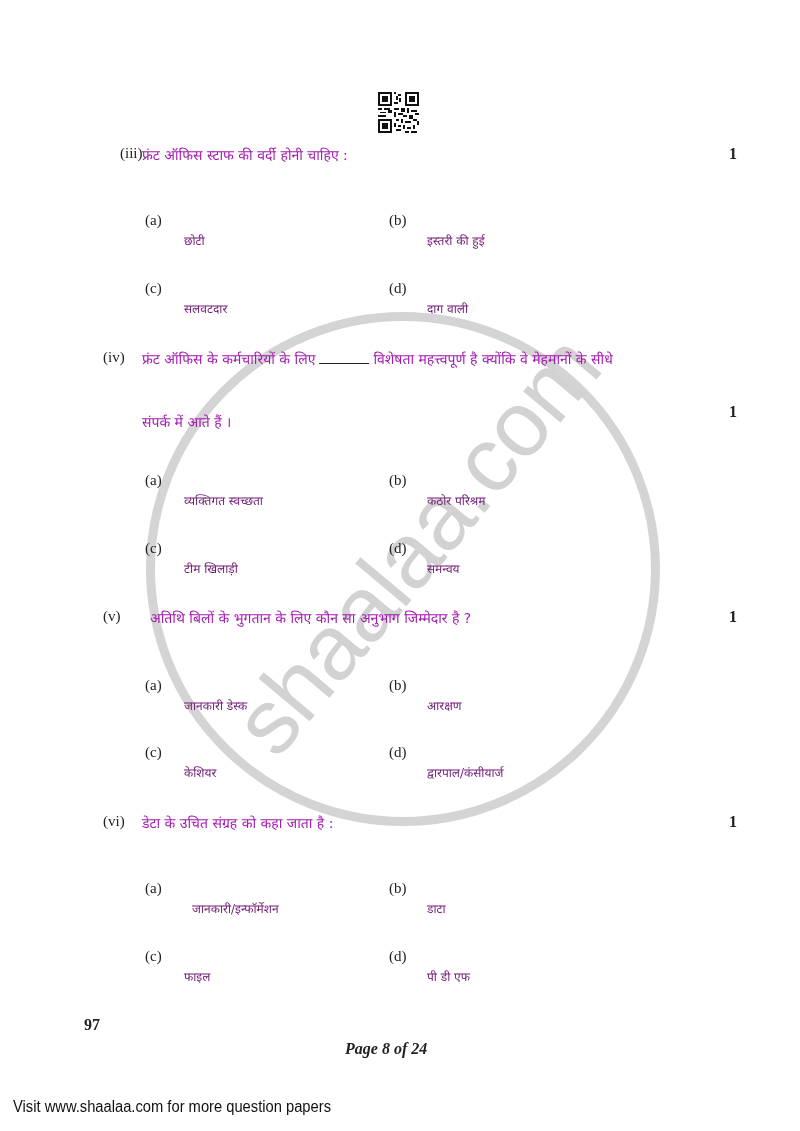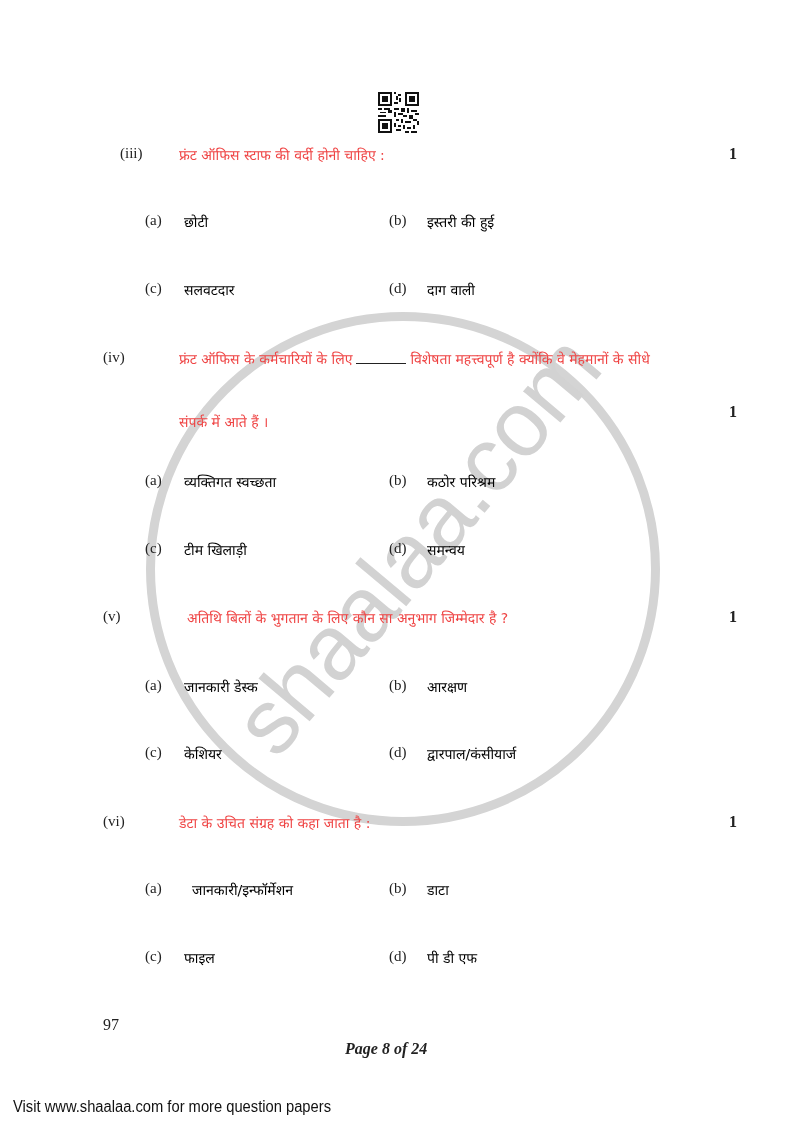--- a/index.html
+++ b/index.html
@@ -6,26 +6,26 @@
   body { width: 800px; height: 1131px; position: relative; overflow: hidden;
          font-family: "DejaVu Serif", "Liberation Serif", serif; color: #1a1a1a; }
   .page { position: absolute; left: 0; top: 0; width: 800px; height: 1131px; }
   .watermark-circle { position: absolute; left: 146px; top: 312px; width: 496px; height: 496px;
          border: 9px solid #d4d4d4; border-radius: 50%; }
   .watermark-text { position: absolute; left: 170px; top: 518px; width: 460px; text-align: center;
          font-family: "Liberation Sans", sans-serif; font-size: 92px; color: #d2d2d2;
          transform: rotate(-50deg); transform-origin: center center; letter-spacing: -1px; line-height: 1; }
   .qr { position: absolute; left: 378px; top: 92px; width: 41px; height: 41px; }
   .qnum { position: absolute; font-family: "Liberation Serif", serif; font-size: 15px; color: #222; }
-  .qtext { position: absolute; font-family: "DejaVu Sans", sans-serif; font-size: 14px; color: #ef4444; white-space: nowrap; margin-left: 37px; }
+  .qtext { position: absolute; font-family: "DejaVu Sans", sans-serif; font-size: 14px; color: #a21caf; white-space: nowrap; }
   .marks { position: absolute; left: 729px; font-family: "Liberation Serif", serif; font-size: 16px; font-weight: bold; color: #222; }
   .optlbl { position: absolute; font-family: "Liberation Serif", serif; font-size: 15px; color: #222; }
-  .opttxt { position: absolute; font-family: "DejaVu Sans", sans-serif; font-size: 14px; color: #000000; white-space: nowrap; }
+  .opttxt { position: absolute; font-family: "DejaVu Sans", sans-serif; font-size: 12px; color: #701a75; white-space: nowrap; margin-top: 20px; }
   .blank { display: inline-block; width: 50px; border-bottom: 1px solid #222; height: 14px; vertical-align: baseline; margin: 0 4px; }
-  .footer-code { position: absolute; left: 63px; top: 1016px; font-family: "Liberation Serif", serif; font-weight: normal; font-size: 16px; color: #222; padding-left: 40px; }
+  .footer-code { position: absolute; left: 44px; top: 1016px; font-family: "Liberation Serif", serif; font-weight: bold; font-size: 16px; color: #222; padding-left: 40px; }
   .footer-page { position: absolute; left: 345px; top: 1016px; font-family: "Liberation Serif", serif; font-weight: bold; font-style: italic; font-size: 16px; color: #222; margin-top: 24px; }
   .visit { position: absolute; left: 13px; top: 1098px; font-family: "Liberation Sans", sans-serif; font-size: 16px; color: #111; transform: scaleX(0.92); transform-origin: left center; }
 </style>
 </head>
 <body>
 
 <div class="page">
 
   <div class="watermark-circle"></div>
   <div class="watermark-text">shaalaa.com</div>

